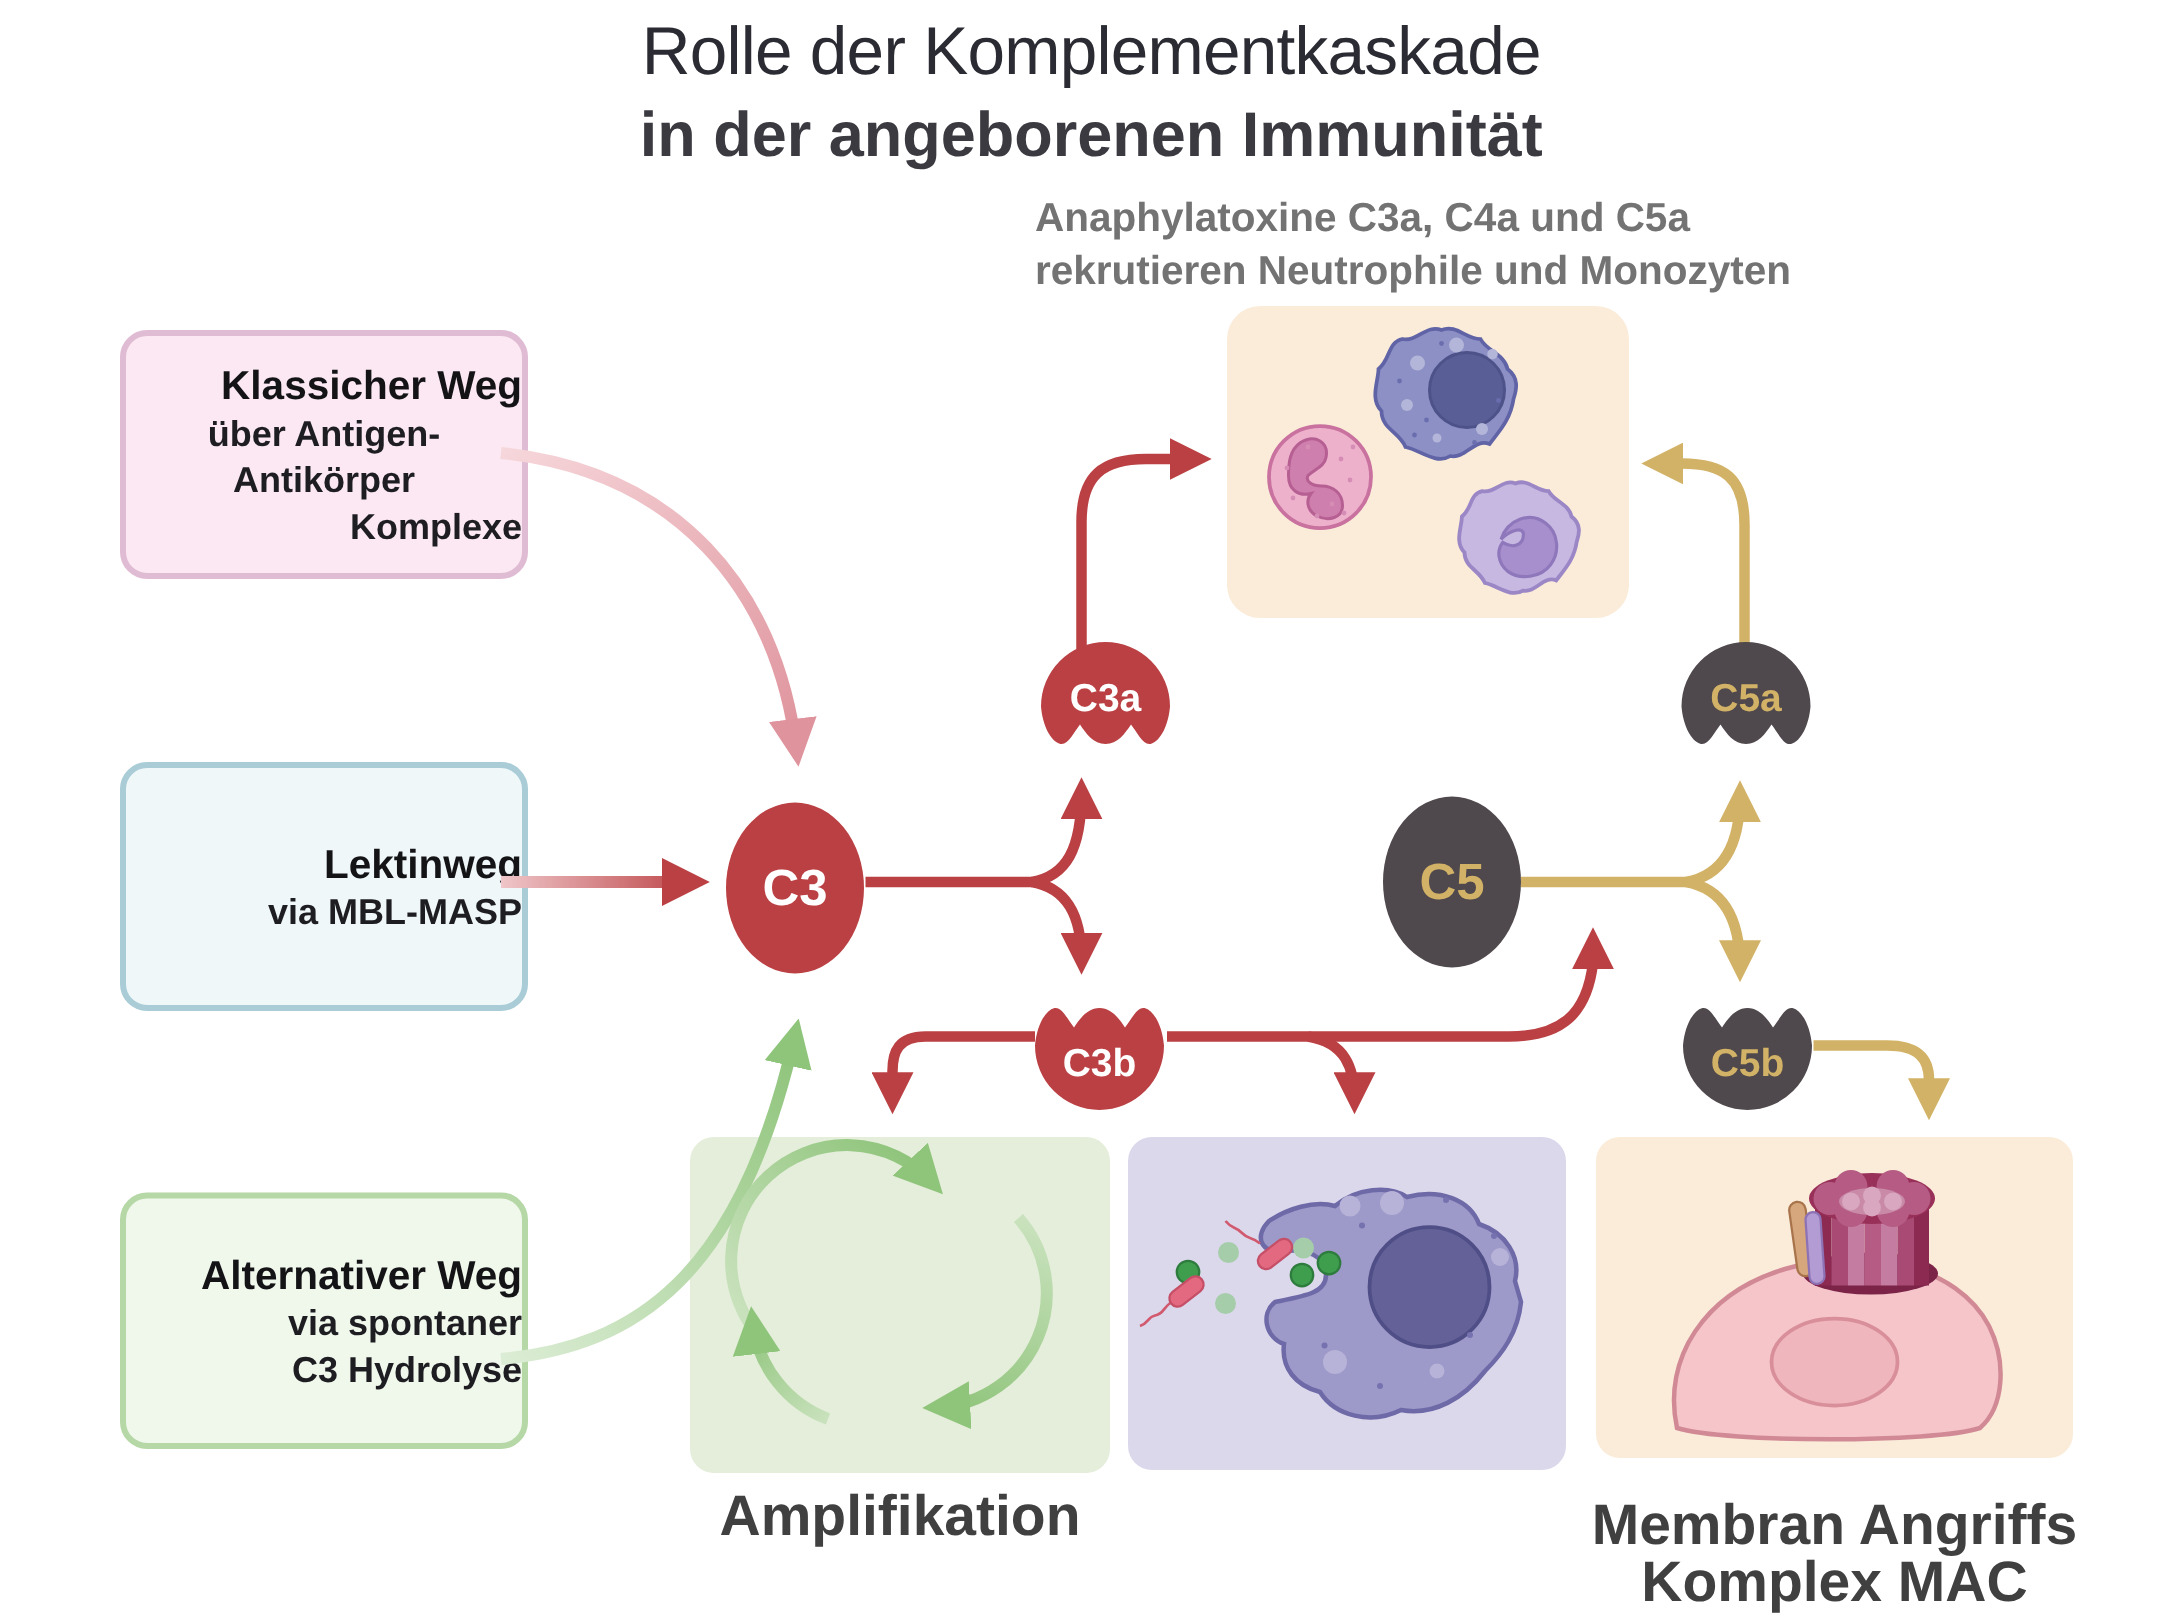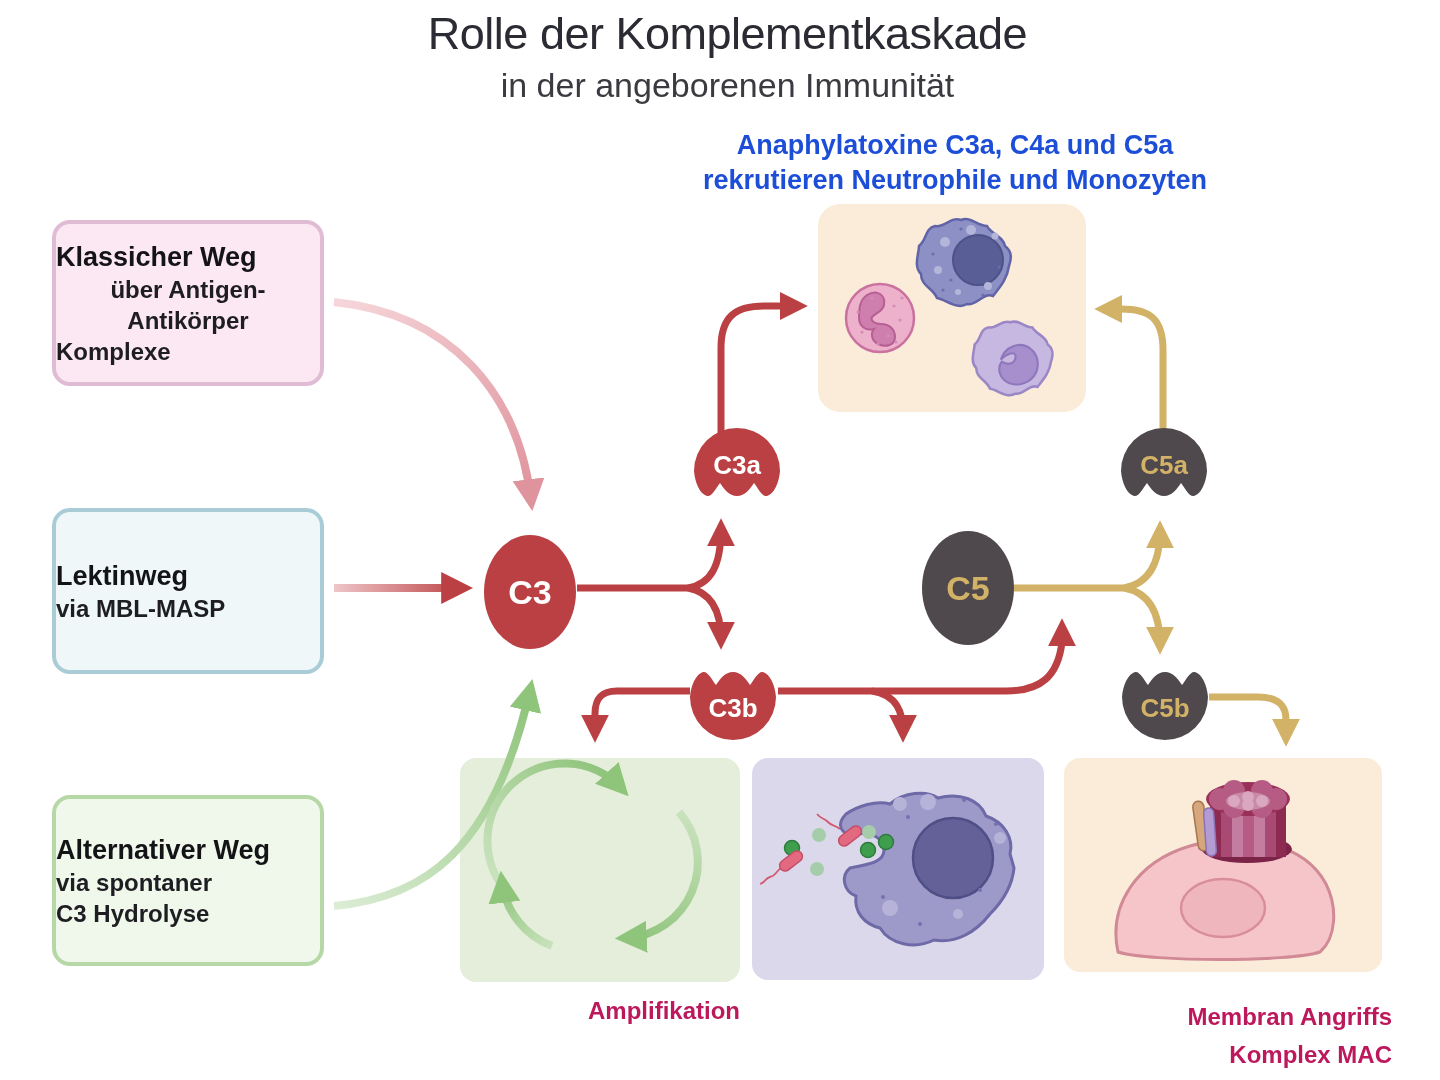--- a/index.html
+++ b/index.html
@@ -2,40 +2,40 @@
 <html><head>
 <meta charset="utf-8">
 <style>
   html,body{margin:0;padding:0;background:#ffffff;}
   #canvas{position:relative;width:1440px;height:1080px;background:#ffffff;overflow:hidden;
           font-family:"Liberation Sans", sans-serif;}
   .abs{position:absolute;}
   
   .title-block{left:370px;top:8px;width:715px;text-align:center;}
   .title-1{font-size:45px;font-weight:normal;color:#2b2b33;letter-spacing:-0.5px;}
-  .title-2{font-size:34px;font-weight:400;color:#3a3a40;margin-top:6px;}
-  .subtitle-block{left:690px;top:128px;width:530px;text-align:center;
-                  font-size:27px;font-weight:bold;color:#1d4ed8;line-height:35px;}
-  
-  .pbox{left:52px;width:264px;border-radius:18px;border:4px solid;display:flex;
-        flex-direction:column;align-items:flex-start;justify-content:center;text-align:center;}
+  .title-2{font-size:42px;font-weight:700;color:#3a3a40;margin-top:6px;}
+  .subtitle-block{left:690px;top:128px;width:530px;
+                  font-size:27px;font-weight:bold;color:#737373;line-height:35px;}
+  
+  .pbox{left:80px;width:264px;border-radius:18px;border:4px solid;display:flex;
+        flex-direction:column;align-items:flex-end;justify-content:center;text-align:center;}
   .pbox-classical{top:220px;height:158px;background:#fbe8f2;border-color:#e0bcd4;}
   .pbox-lectin{top:508px;height:158px;background:#eff7f9;border-color:#a9ccd7;}
   .pbox-alternative{top:795px;height:163px;background:#f0f8ec;border-color:#b5d8a6;}
   .pbox-title{font-size:27px;font-weight:bold;color:#141417;line-height:34px;}
   .pbox-sub{font-size:24px;color:#1d1d22;line-height:31px;font-weight:bold;}
   
   .panel{border-radius:16px;}
   .panel-cells{left:818px;top:204px;width:268px;height:208px;background:#fbecd9;border-radius:22px;}
   .panel-amp{left:460px;top:758px;width:280px;height:224px;background:#e4eeda;}
   .panel-ops{left:752px;top:758px;width:292px;height:222px;background:#dcd8ec;}
   .panel-mac{left:1064px;top:758px;width:318px;height:214px;background:#fbecd9;}
   .cycle-text{left:460px;top:826px;width:280px;text-align:center;font-size:26px;
               color:#2e2e32;line-height:34px;}
-  .caption{font-weight:bold;color:#be185d;text-align:right;font-size:24px;line-height:38px;}
+  .caption{font-weight:bold;color:#404040;text-align:center;font-size:38px;line-height:38px;}
   .cap-amp{left:460px;top:992px;width:280px;}
   .cap-ops{left:742px;top:994px;width:312px;}
   .cap-mac{left:1054px;top:998px;width:338px;}
   
   #overlay{position:absolute;left:0;top:0;z-index:5;pointer-events:none;}
   svg text{font-family:"Liberation Sans", sans-serif;}
 </style>
 </head>
 <body>
 

